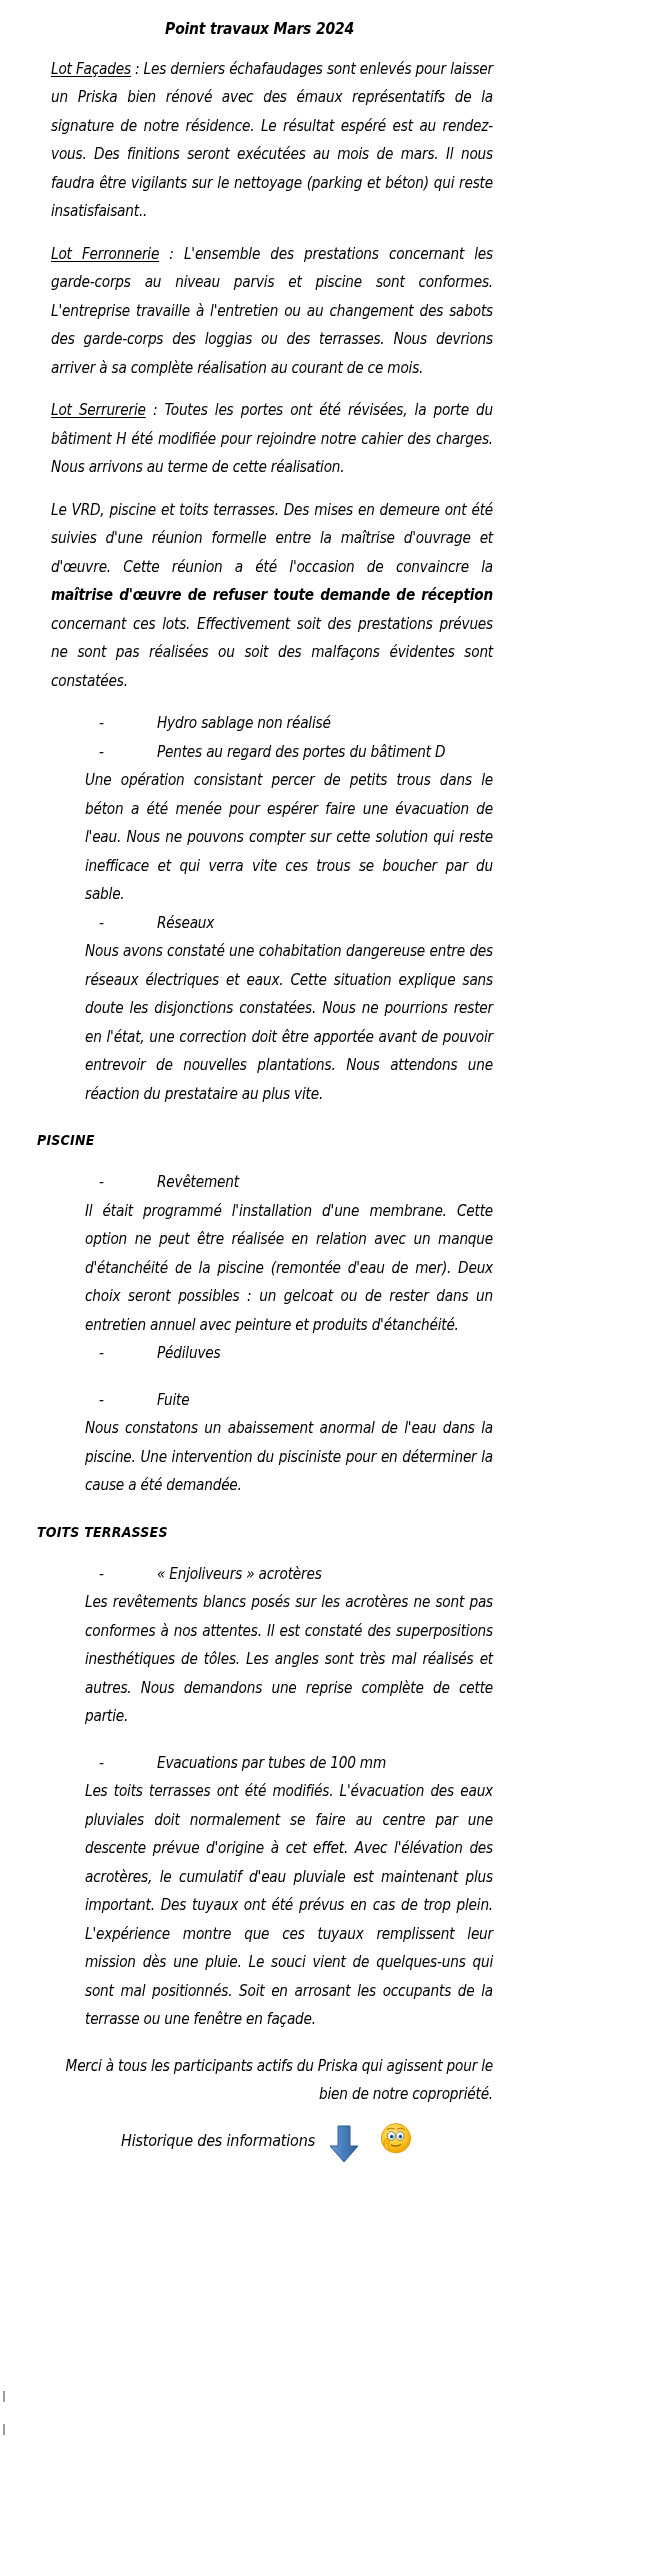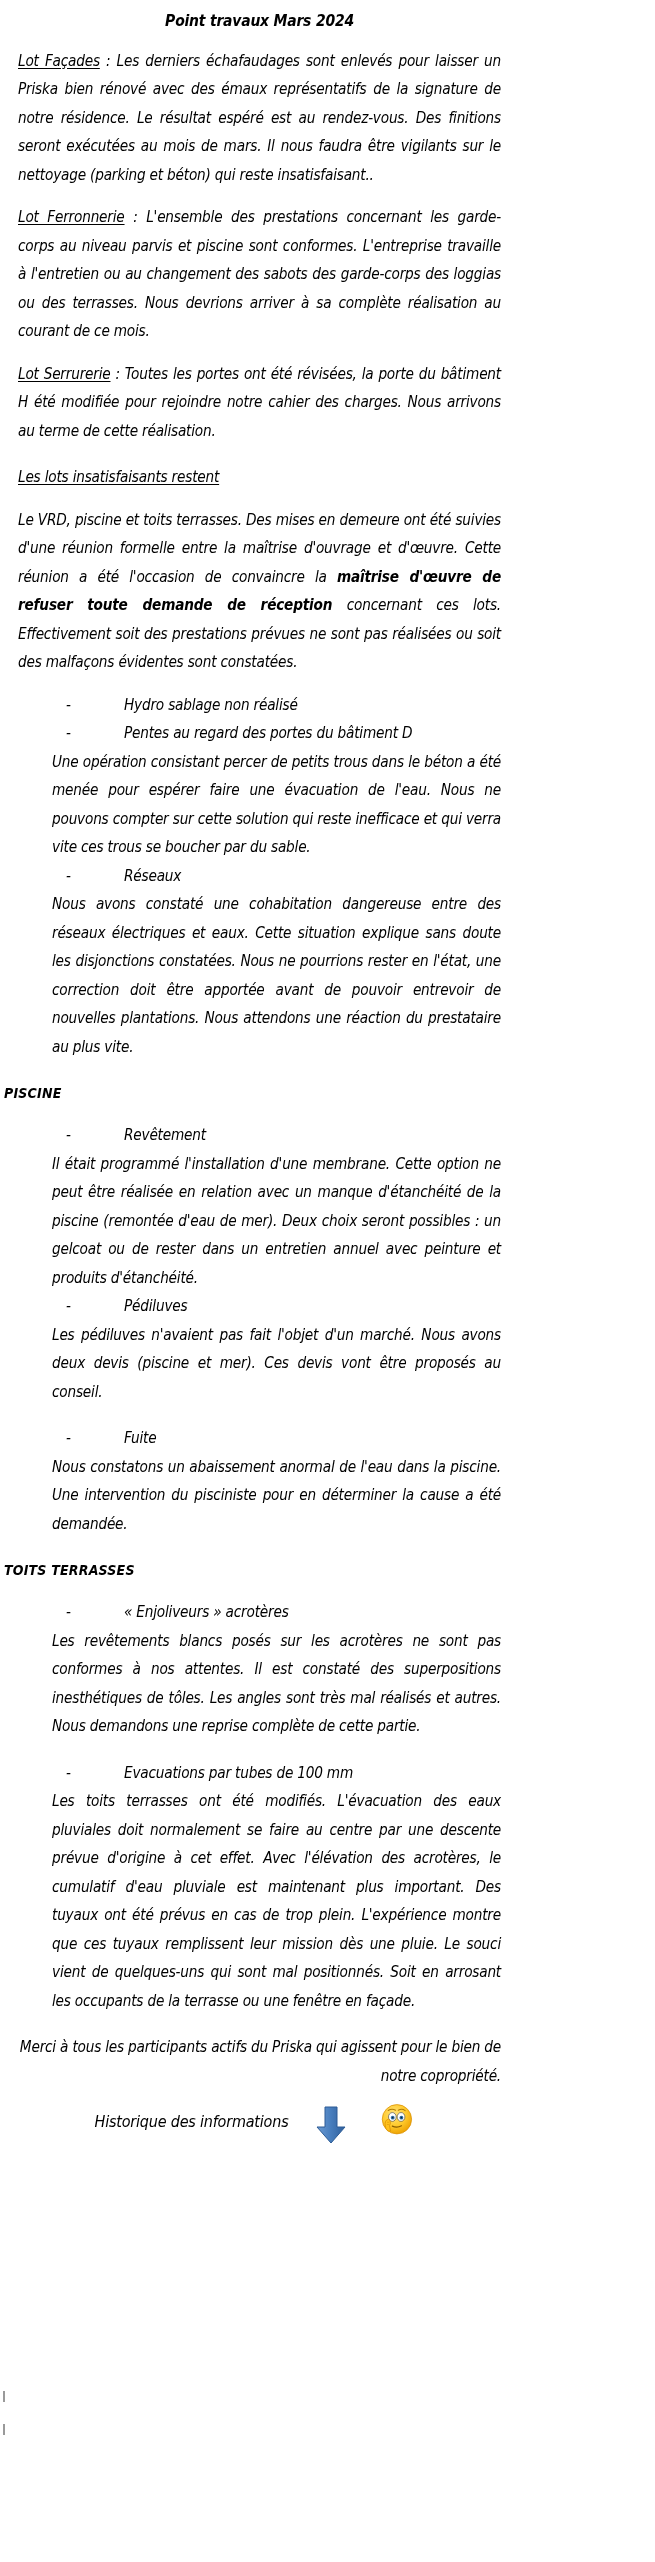--- a/index.html
+++ b/index.html
@@ -11,21 +11,21 @@
     width: 655px;
     font-family: "DejaVu Sans", sans-serif;
     color: #000000;
   }
   .page {
     position: relative;
     width: 519px;
     min-height: 2562px;
     background: #ffffff;
     box-sizing: border-box;
-    padding: 4px;
+    padding: 12px;
     overflow: hidden;
   }
 
   
   .hand {
     font-family: "DejaVu Sans", sans-serif;
     font-style: italic;
     font-stretch: condensed;
     letter-spacing: -0.2px;
   }
@@ -33,20 +33,21 @@
   .doc-title {
     text-align: center;
     font-size: 15.5px;
     line-height: 1.2;
     padding-top: 8px;
     margin: 0 0 16px 0;
   }
 
   .body-block {
     padding: 0 14px 0 14px;
+    margin-left: 25px;
   }
 
   p.para {
     margin: 0 0 14px 0;
     font-size: 15.2px;
     line-height: 28.5px;
     text-align: justify;
     text-justify: inter-word;
   }
 
@@ -120,21 +121,21 @@
     margin: 18px 0 0 0;
     font-size: 15.2px;
     line-height: 28.5px;
     text-align: right;
   }
 
   .footer-row {
     display: flex;
     align-items: center;
     justify-content: center;
-    gap: 26px;
+    gap: 12px;
     margin-top: 10px;
     padding-right: 6px;
   }
   .footer-label {
     font-size: 16px;
     line-height: 26px;
   }
   .arrow-down {
     display: inline-block;
     width: 34px;
@@ -167,21 +168,20 @@
   <h1 class="doc-title hand">Point travaux Mars 2024</h1>
 
   <div class="body-block">
 
     <p class="para hand"><span class="lead">Lot Façades</span><span> : </span><span>Les derniers échafaudages sont enlevés pour laisser un Priska bien rénové avec des émaux représentatifs de la signature de notre résidence. Le résultat espéré est au rendez-vous. Des finitions seront exécutées au mois de mars. Il nous faudra être vigilants sur le nettoyage (parking et béton) qui reste insatisfaisant..</span></p>
 
     <p class="para hand"><span class="lead">Lot Ferronnerie</span><span> : </span><span>L'ensemble des prestations concernant les garde-corps au niveau parvis et piscine sont conformes. L'entreprise travaille à l'entretien ou au changement des sabots des garde-corps des loggias ou des terrasses. Nous devrions arriver à sa complète réalisation au courant de ce mois.</span></p>
 
     <p class="para hand"><span class="lead">Lot Serrurerie</span><span> : </span><span>Toutes les portes ont été révisées, la porte du bâtiment H été modifiée pour rejoindre notre cahier des charges. Nous arrivons au terme de cette réalisation.</span></p>
 
-    <h2 class="section-underlined hand">Les lots insatisfaisants restent</h2>
 
     <p class="para hand"><span>Le VRD, piscine et toits terrasses. Des mises en demeure ont été suivies d'une réunion formelle entre la maîtrise d'ouvrage et d'œuvre. Cette réunion a été l'occasion de convaincre la </span><span class="b">maîtrise d'œuvre de refuser toute demande de réception</span><span> concernant ces lots. Effectivement soit des prestations prévues ne sont pas réalisées ou soit des malfaçons évidentes sont constatées.</span></p>
 
 
     <ul class="dash-list">
       <li class="dash-item hand"><span class="dash">-</span><span>Hydro sablage non réalisé</span></li>
       <li class="dash-item hand"><span class="dash">-</span><span>Pentes au regard des portes du bâtiment D</span></li>
     </ul>
     <p class="sub-para hand">Une opération consistant percer de petits trous dans le béton a été menée pour espérer faire une évacuation de l'eau. Nous ne pouvons compter sur cette solution qui reste inefficace et qui verra vite ces trous se boucher par du sable.</p>
 
@@ -193,21 +193,20 @@
     <h3 class="section-hand hand flush">PISCINE</h3>
 
     <ul class="dash-list">
       <li class="dash-item hand spaced"><span class="dash">-</span><span>Revêtement</span></li>
     </ul>
     <p class="sub-para hand">Il était programmé l'installation d'une membrane. Cette option ne peut être réalisée en relation avec un manque d'étanchéité de la piscine (remontée d'eau de mer). Deux choix seront possibles : un gelcoat ou de rester dans un entretien annuel avec peinture et produits d'étanchéité.</p>
 
     <ul class="dash-list">
       <li class="dash-item hand"><span class="dash">-</span><span>Pédiluves</span></li>
     </ul>
-    <p class="sub-para hand">Les pédiluves n'avaient pas fait l'objet d'un marché. Nous avons deux devis (piscine et mer). Ces devis vont être proposés au conseil.</p>
 
     <ul class="dash-list">
       <li class="dash-item hand spaced"><span class="dash">-</span><span>Fuite</span></li>
     </ul>
     <p class="sub-para hand gap-after">Nous constatons un abaissement anormal de l'eau dans la piscine. Une intervention du pisciniste pour en déterminer la cause a été demandée.</p>
 
     <h3 class="section-hand hand flush">TOITS TERRASSES</h3>
 
     <ul class="dash-list">
       <li class="dash-item hand spaced"><span class="dash">-</span><span>« Enjoliveurs » acrotères</span></li>

